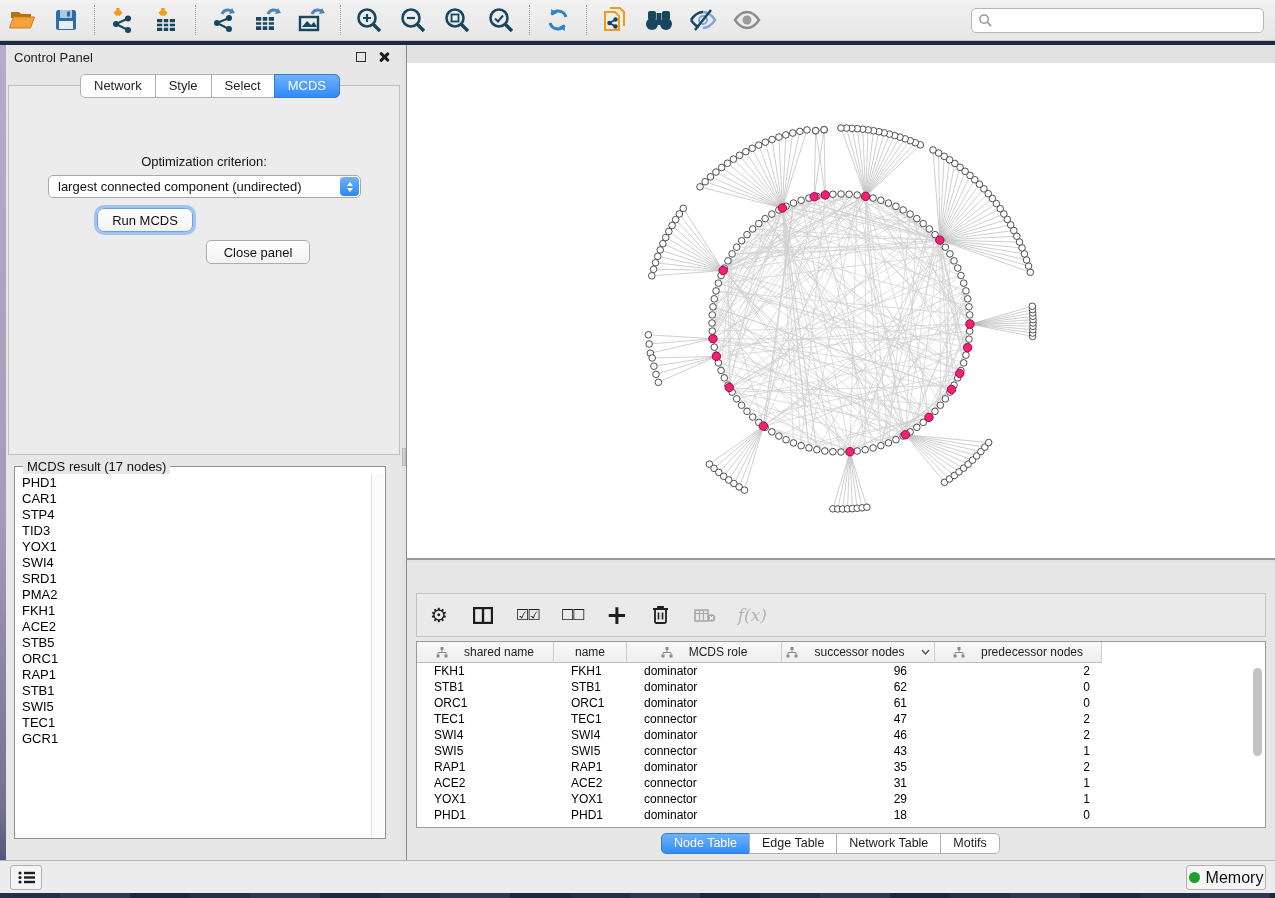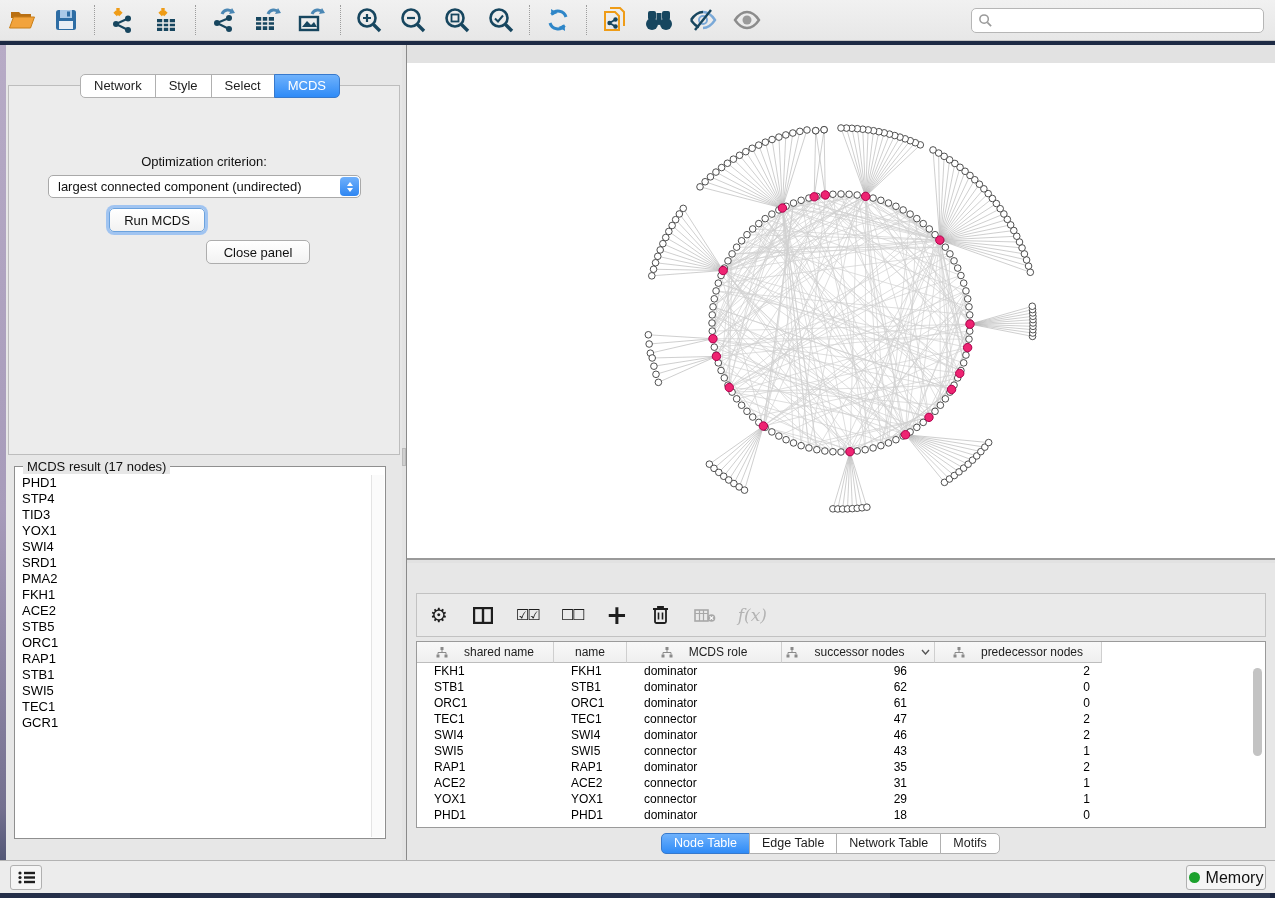--- a/index.html
+++ b/index.html
@@ -44,21 +44,21 @@
   .cp-sub { position:absolute; left:2px; top:40px; width:392px; height:370px; background:#ececec; border:1px solid #bdbdbd; }
   .opt-label { position:absolute; left:0; top:68px; width:100%; text-align:center; font-size:13px; color:#111; }
   .combo { position:absolute; left:39px; top:89px; width:313px; height:23px; background:#fff; border:1px solid #a9a9a9;
     border-radius:5px; font-size:13px; color:#111; display:flex; align-items:center; padding-left:9px; }
   .combo-step { position:absolute; right:1px; top:1px; width:19px; height:19px; border-radius:4px;
     background:linear-gradient(#6fb0fb,#2e86f2); display:flex; flex-direction:column; align-items:center; justify-content:center; gap:2px; }
   .tri-up { width:0;height:0;border-left:3.5px solid transparent;border-right:3.5px solid transparent;border-bottom:4.5px solid #fff; }
   .tri-dn { width:0;height:0;border-left:3.5px solid transparent;border-right:3.5px solid transparent;border-top:4.5px solid #fff; }
   .cp-btn { position:absolute; top:122px; height:24px; background:linear-gradient(#ffffff,#f2f2f2); border:1px solid #adadad;
     border-radius:5px; font-size:13px; color:#111; display:flex; align-items:center; justify-content:center; }
-  .btn-run { left:100px; width:96px; box-shadow:0 0 0 3px rgba(110,170,245,.6); border-color:#6ba2dd; }
+  .btn-run { left:88px; width:96px; box-shadow:0 0 0 3px rgba(110,170,245,.6); border-color:#6ba2dd;border-radius:7px; }
   .btn-close { left:197px; width:104px;margin-top:32px; }
 
   .mcds-group { position:absolute; left:8px; top:421px; width:372px; height:373px; border:1px solid #8f8f8f; background:#fff; }
   .mcds-legend { position:absolute; left:8px; top:-8px; background:#e7e7e7; padding:0 4px; font-size:13px; color:#111; }
   .mcds-list { position:absolute; left:1px; top:8px; right:14px; bottom:1px; overflow:hidden; }
   .mcds-item { font-size:13px; line-height:16px; padding-left:6px; color:#000; }
   .mcds-scroll { position:absolute; top:8px; right:1px; width:13px; bottom:1px; background:#fbfbfb; border-left:1px solid #e4e4e4; }
 
   
   .splitter { position:absolute; left:402px; top:45px; width:4px; height:815px; background:#e3e3e3; }
@@ -248,20 +248,25 @@
         <circle cx="6.5" cy="6.5" r="4.5" fill="none" stroke="#9a9a9a" stroke-width="1.6"></circle>
         <path d="M10 10l4 4" stroke="#9a9a9a" stroke-width="1.8"></path>
       </svg>
       <input type="text" placeholder="" style="">
     </div>
   </div>
   <div class="top-divider"></div>
   <div class="left-strip"></div>
 
   <div class="control-panel">
+    <div class="panel-head">
+      <span class="panel-title">Control Panel</span>
+      <span class="win-float cp-float"></span>
+      <span class="win-close cp-close"></span>
+    </div>
     <div class="seg-tabs cp-tabs">
         <div class="seg-tab">Network</div>
         <div class="seg-tab">Style</div>
         <div class="seg-tab">Select</div>
         <div class="seg-tab active">MCDS</div>
       </div>
     <div class="cp-sub">
       <div class="opt-label">Optimization criterion:</div>
       <div class="combo">
         <span>largest connected component (undirected)</span>
@@ -270,20 +275,21 @@
             <span class="tri-dn"></span>
         </span>
       </div>
       <div class="cp-btn btn-run">Run MCDS</div>
       <div class="cp-btn btn-close">Close panel</div>
     </div>
     <div class="mcds-group">
       <span class="mcds-legend">MCDS result (17 nodes)</span>
       <div class="mcds-list">
           <div class="mcds-item">PHD1</div>
+          <div class="mcds-item">CAR1</div>
           <div class="mcds-item">STP4</div>
           <div class="mcds-item">TID3</div>
           <div class="mcds-item">YOX1</div>
           <div class="mcds-item">SWI4</div>
           <div class="mcds-item">SRD1</div>
           <div class="mcds-item">PMA2</div>
           <div class="mcds-item">FKH1</div>
           <div class="mcds-item">ACE2</div>
           <div class="mcds-item">STB5</div>
           <div class="mcds-item">ORC1</div>

